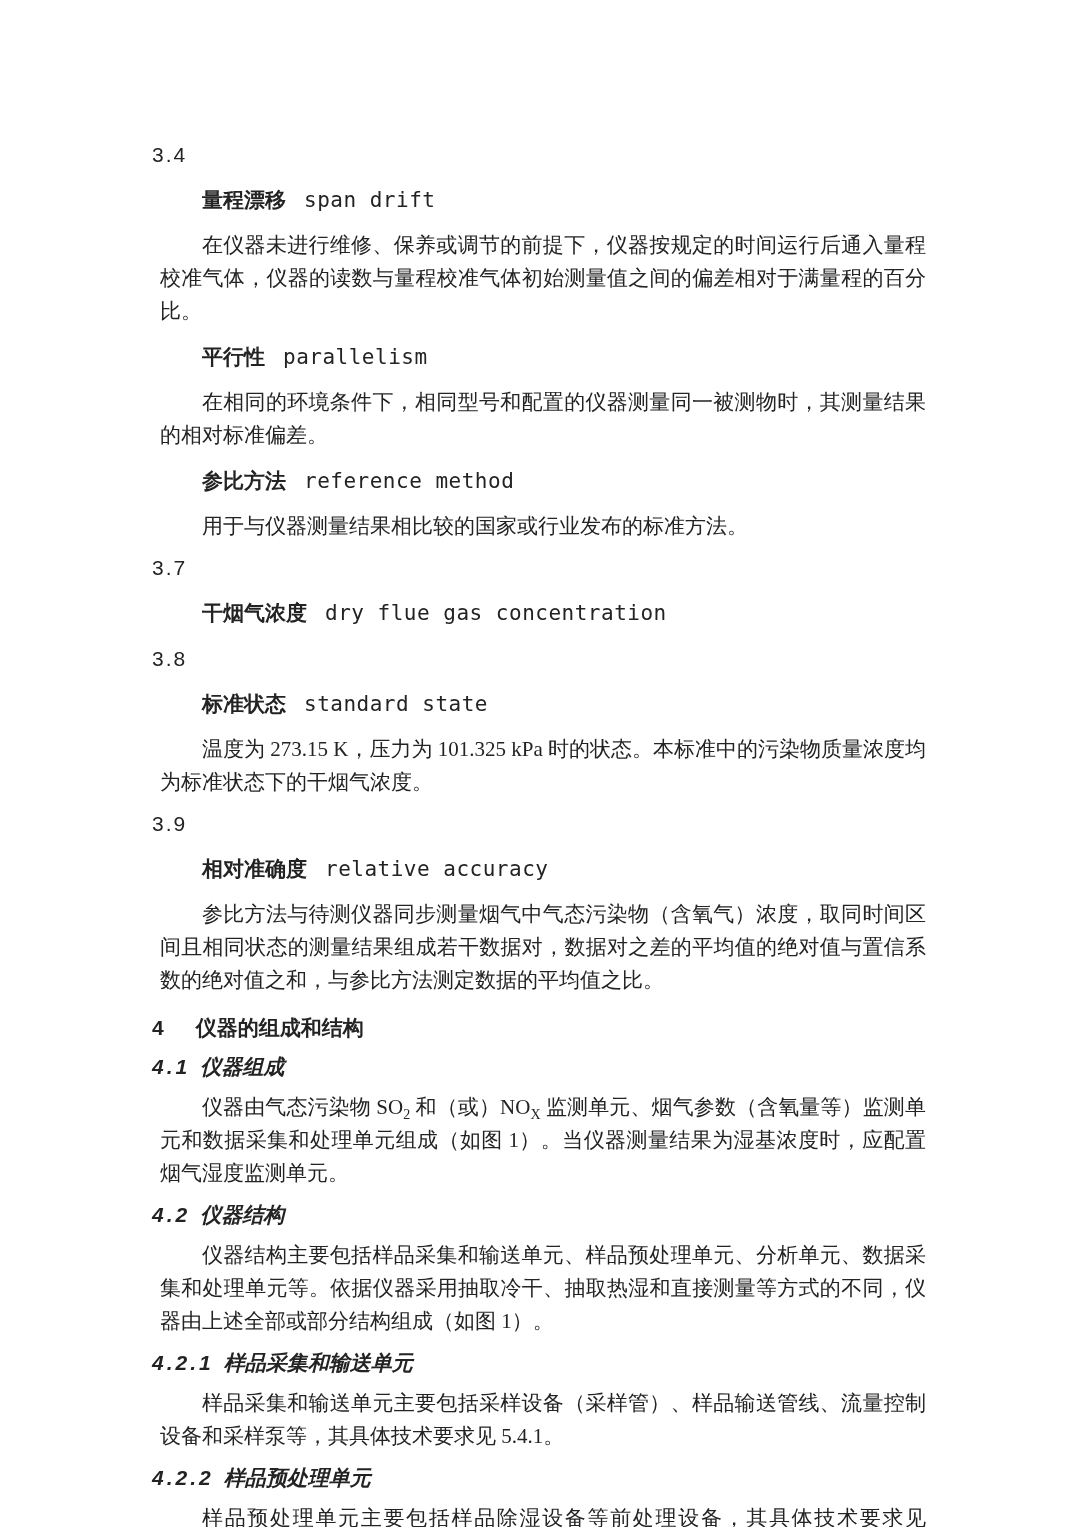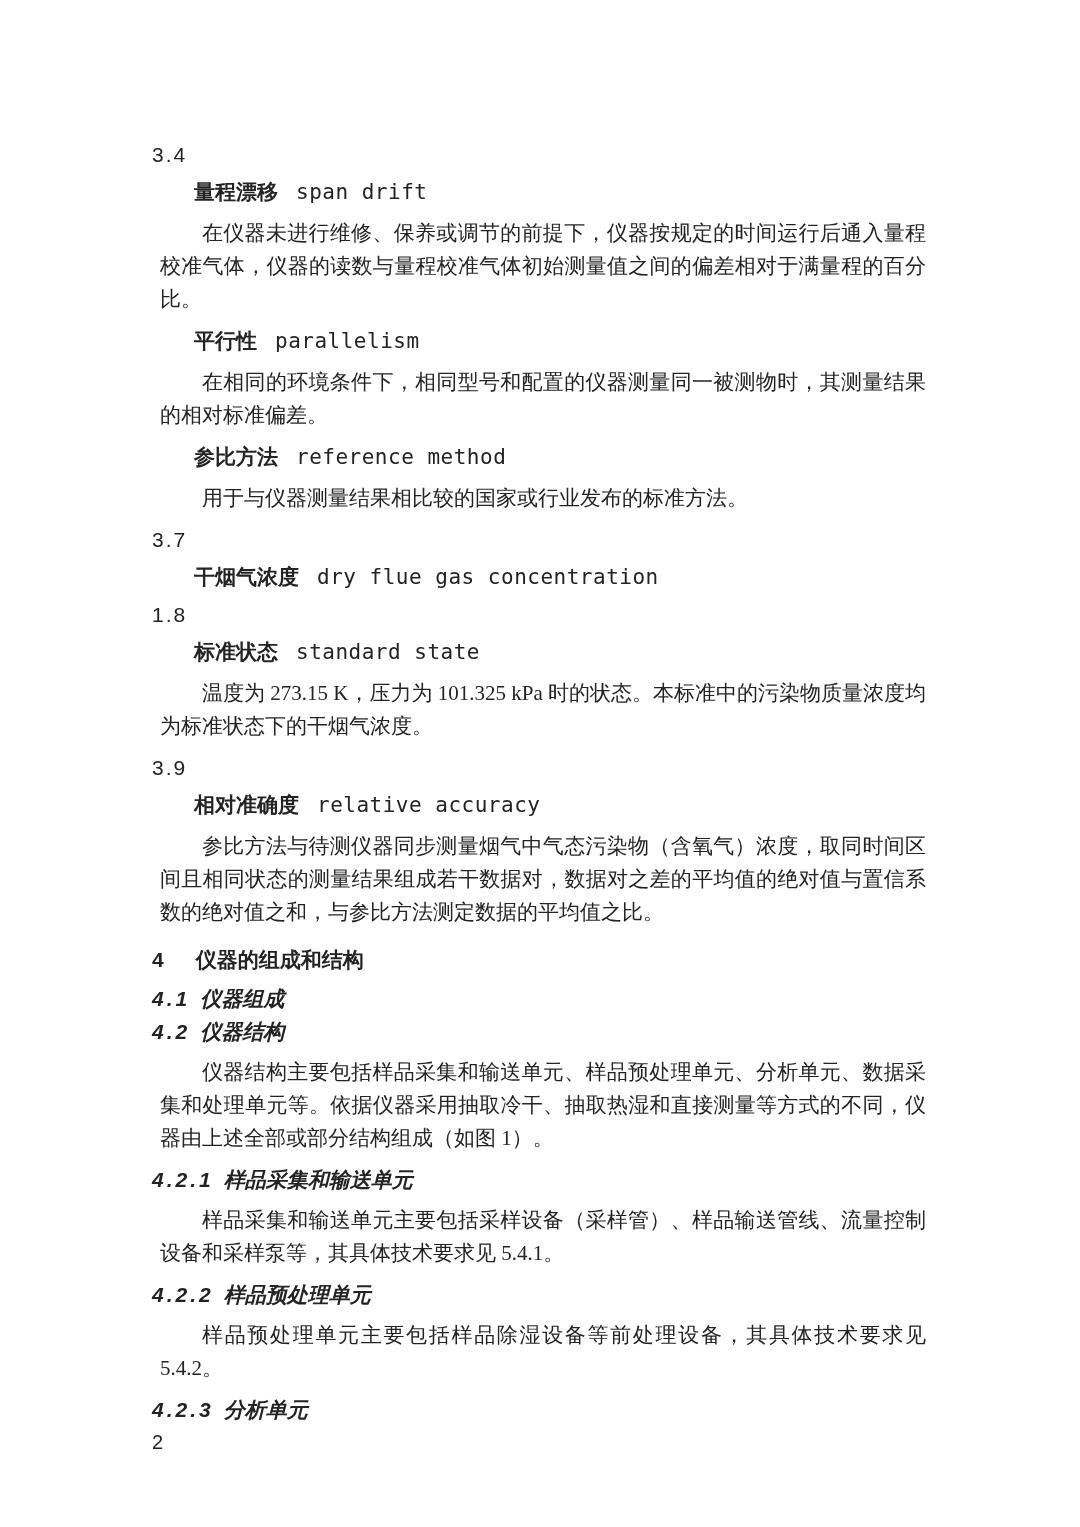--- a/index.html
+++ b/index.html
@@ -15,21 +15,21 @@
     line-height:33px;
     overflow:hidden;
   }
   .clause-num{
     font-family:"Liberation Sans","DejaVu Sans",sans-serif;
     font-weight:400;
     letter-spacing:2px;
     margin:0;
   }
   .term-heading{
-    margin:4px;
+    margin:12px;
     padding-left:38px; 
   }
   .term-zh{
     font-family:"Liberation Sans","DejaVu Sans",sans-serif;
     font-weight:700;
   }
   .term-en{
     font-family:"DejaVu Sans Mono","Liberation Mono",monospace;
     font-weight:400;
     margin-left:18px;
@@ -71,31 +71,32 @@
 
   <p class="term-heading"><span class="term-zh">平行性</span><span class="term-en">parallelism</span></p>
   <p class="para">在相同的环境条件下，相同型号和配置的仪器测量同一被测物时，其测量结果的相对标准偏差。</p>
 
   <p class="term-heading"><span class="term-zh">参比方法</span><span class="term-en">reference method</span></p>
   <p class="para">用于与仪器测量结果相比较的国家或行业发布的标准方法。</p>
 
   <p class="clause-num">3.7</p>
   <p class="term-heading"><span class="term-zh">干烟气浓度</span><span class="term-en">dry flue gas concentration</span></p>
 
-  <p class="clause-num">1.8</p>
+  <p class="clause-num">3.8</p>
   <p class="term-heading"><span class="term-zh">标准状态</span><span class="term-en">standard state</span></p>
   <p class="para">温度为 273.15 K，压力为 101.325 kPa 时的状态。本标准中的污染物质量浓度均为标准状态下的干烟气浓度。</p>
 
   <p class="clause-num">3.9</p>
   <p class="term-heading"><span class="term-zh">相对准确度</span><span class="term-en">relative accuracy</span></p>
   <p class="para">参比方法与待测仪器同步测量烟气中气态污染物（含氧气）浓度，取同时间区间且相同状态的测量结果组成若干数据对，数据对之差的平均值的绝对值与置信系数的绝对值之和，与参比方法测定数据的平均值之比。</p>
 
   <p class="chapter-heading"><span class="ch-num">4</span><span>仪器的组成和结构</span></p>
 
   <p class="sub-heading"><span class="sh-num">4.1</span><span>仪器组成</span></p>
+  <p class="para"><span>仪器由气态污染物 SO</span><sub>2</sub><span> 和（或）NO</span><sub>X</sub><span> 监测单元、烟气参数（含氧量等）监测单元和数据采集和处理单元组成（如图 1）。当仪器测量结果为湿基浓度时，应配置烟气湿度监测单元。</span></p>
 
   <p class="sub-heading"><span class="sh-num">4.2</span><span>仪器结构</span></p>
   <p class="para">仪器结构主要包括样品采集和输送单元、样品预处理单元、分析单元、数据采集和处理单元等。依据仪器采用抽取冷干、抽取热湿和直接测量等方式的不同，仪器由上述全部或部分结构组成（如图 1）。</p>
 
   <p class="sub-heading"><span class="sh-num">4.2.1</span><span>样品采集和输送单元</span></p>
   <p class="para">样品采集和输送单元主要包括采样设备（采样管）、样品输送管线、流量控制设备和采样泵等，其具体技术要求见 5.4.1。</p>
 
   <p class="sub-heading"><span class="sh-num">4.2.2</span><span>样品预处理单元</span></p>
   <p class="para">样品预处理单元主要包括样品除湿设备等前处理设备，其具体技术要求见 5.4.2。</p>
 

